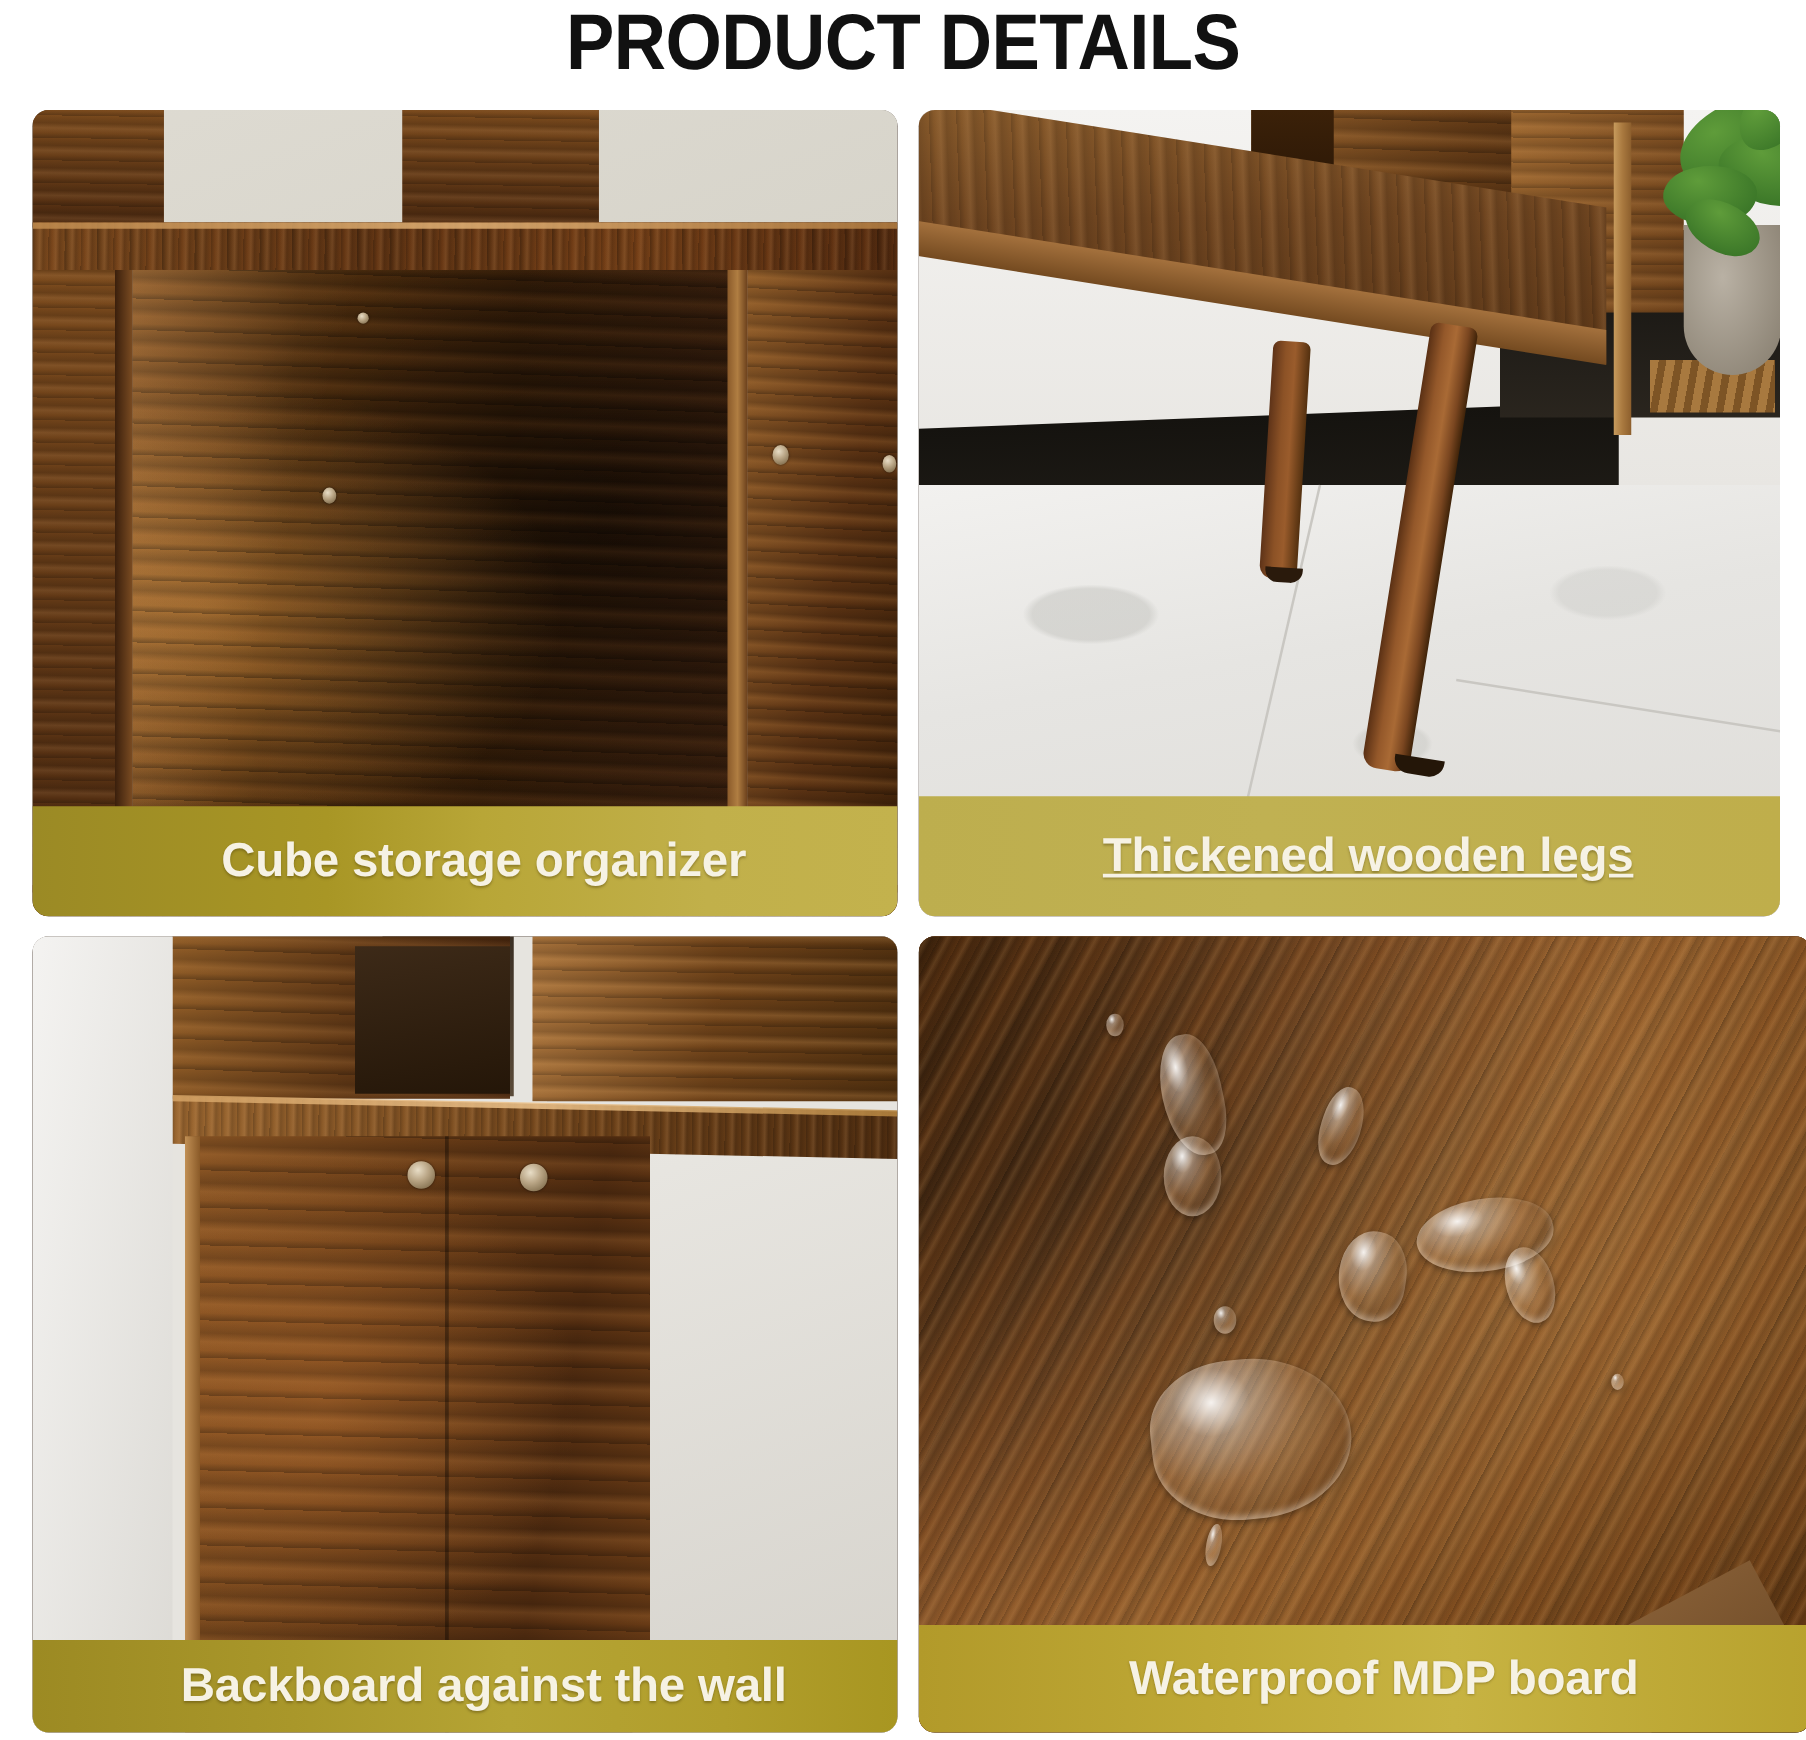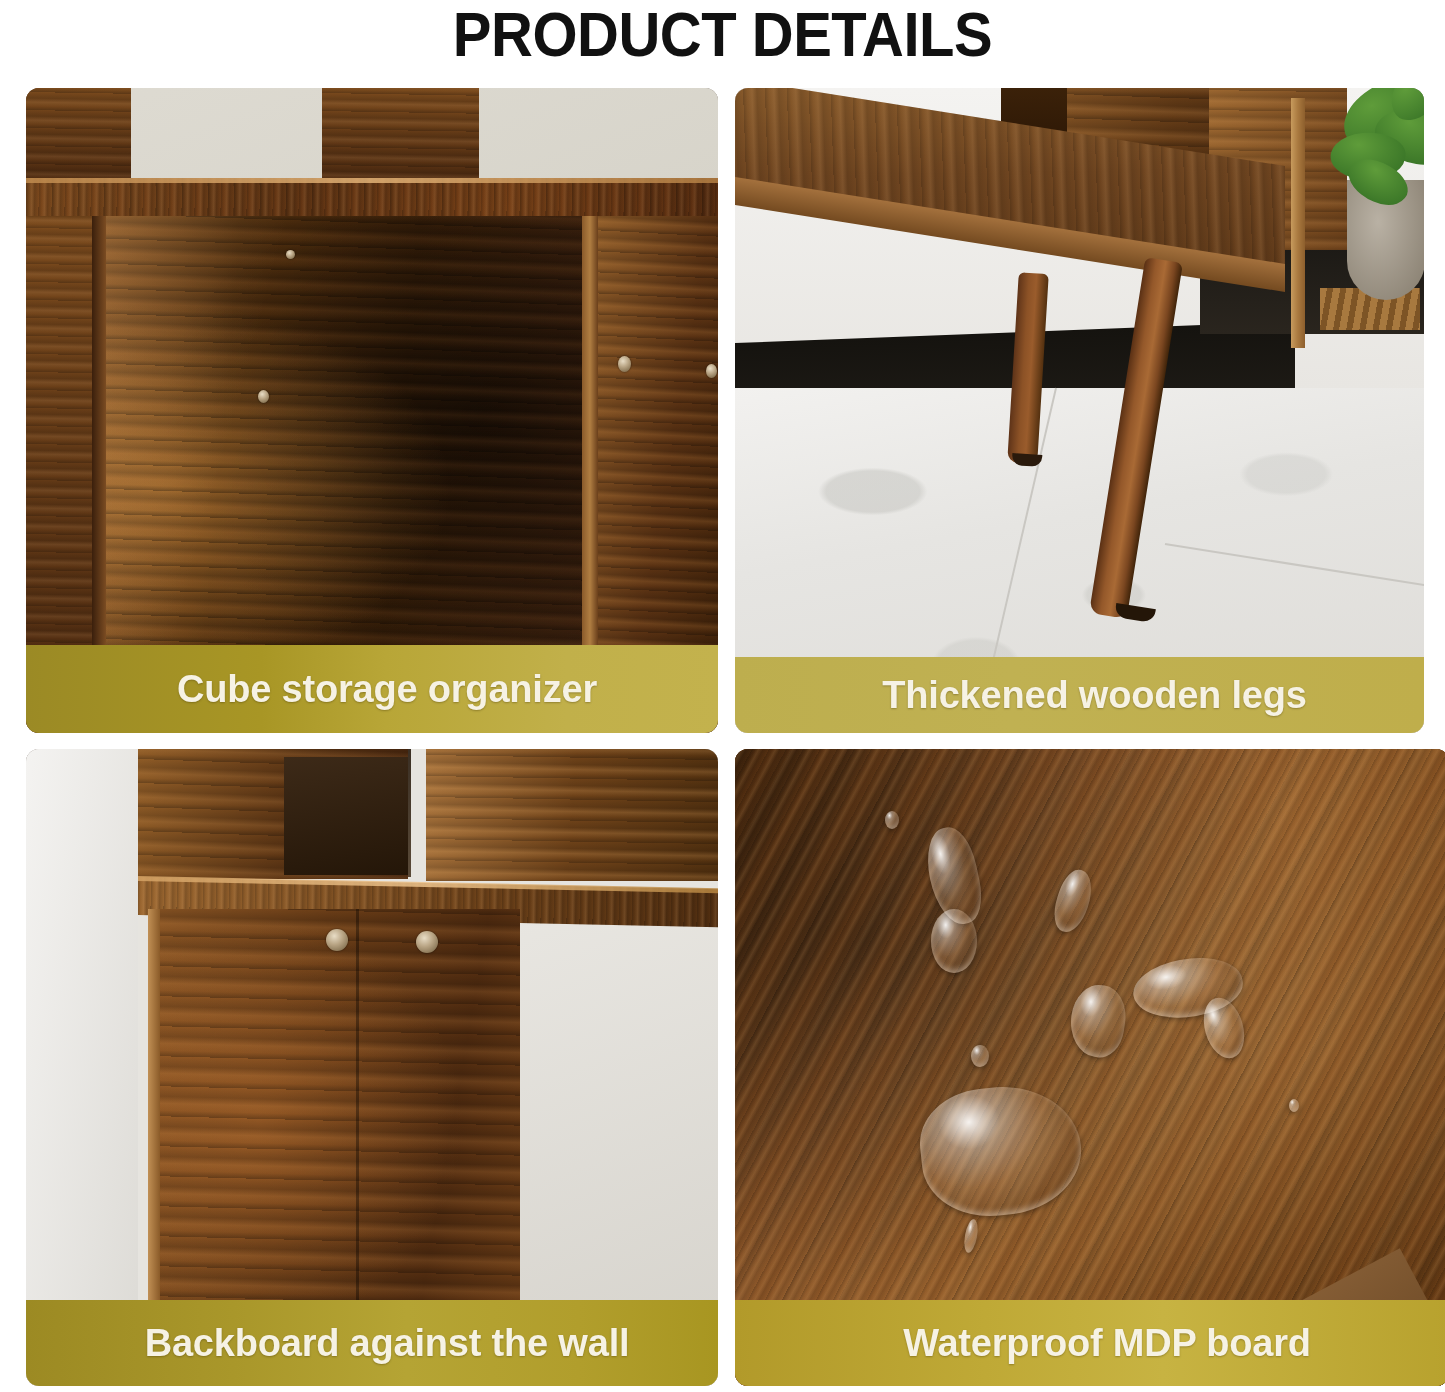--- a/index.html
+++ b/index.html
@@ -47,22 +47,22 @@
     display:flex; align-items:center; justify-content:center;
     color:#f6f2e4;
     font-weight:700;
     font-size:38px;
     letter-spacing:-0.2px;
     text-shadow:0 1px 2px rgba(60,45,0,.35);
     white-space:nowrap;
     padding-left:30px;
   }
   .cap-tl { height:88px; background:linear-gradient(90deg,#9b8a25 0%,#a89625 34%,#b8a637 52%,#c1b04a 78%,#c3b24d 100%); }
-  .cap-tr { height:76px; background:linear-gradient(90deg,#bdae4e 0%,#c0b152 40%,#bfae4b 100%); }
-  .cap-bl { height:86px; background:linear-gradient(90deg,#9c8a23 0%,#a9972a 30%,#b5a434 55%,#b19e2c 80%,#a89621 100%); }
+  .cap-tr { height:96px; background:linear-gradient(90deg,#bdae4e 0%,#c0b152 40%,#bfae4b 100%);text-decoration:underline; }
+  .cap-bl { height:74px; background:linear-gradient(90deg,#9c8a23 0%,#a9972a 30%,#b5a434 55%,#b19e2c 80%,#a89621 100%); }
   .cap-br { height:86px; background:linear-gradient(90deg,#b29a2a 0%,#bfa936 35%,#c7b342 60%,#b8a22e 100%); }
 
   
   .ph1 { background:#cfccc2; }
   .ph1 .wall { position:absolute; inset:0;
     background:linear-gradient(160deg,#dedbd2 0%,#d6d3c9 45%,#cdc9bd 100%); }
   .ph1 .wall2 { position:absolute; left:0; top:195px; width:68px; height:400px;
     background:linear-gradient(180deg,#e2e0d8,#cfccc0); }
   .ph1 .wall2b { position:absolute; left:0; top:465px; width:68px; height:5px; background:#bab6a9; }
   .wood {

